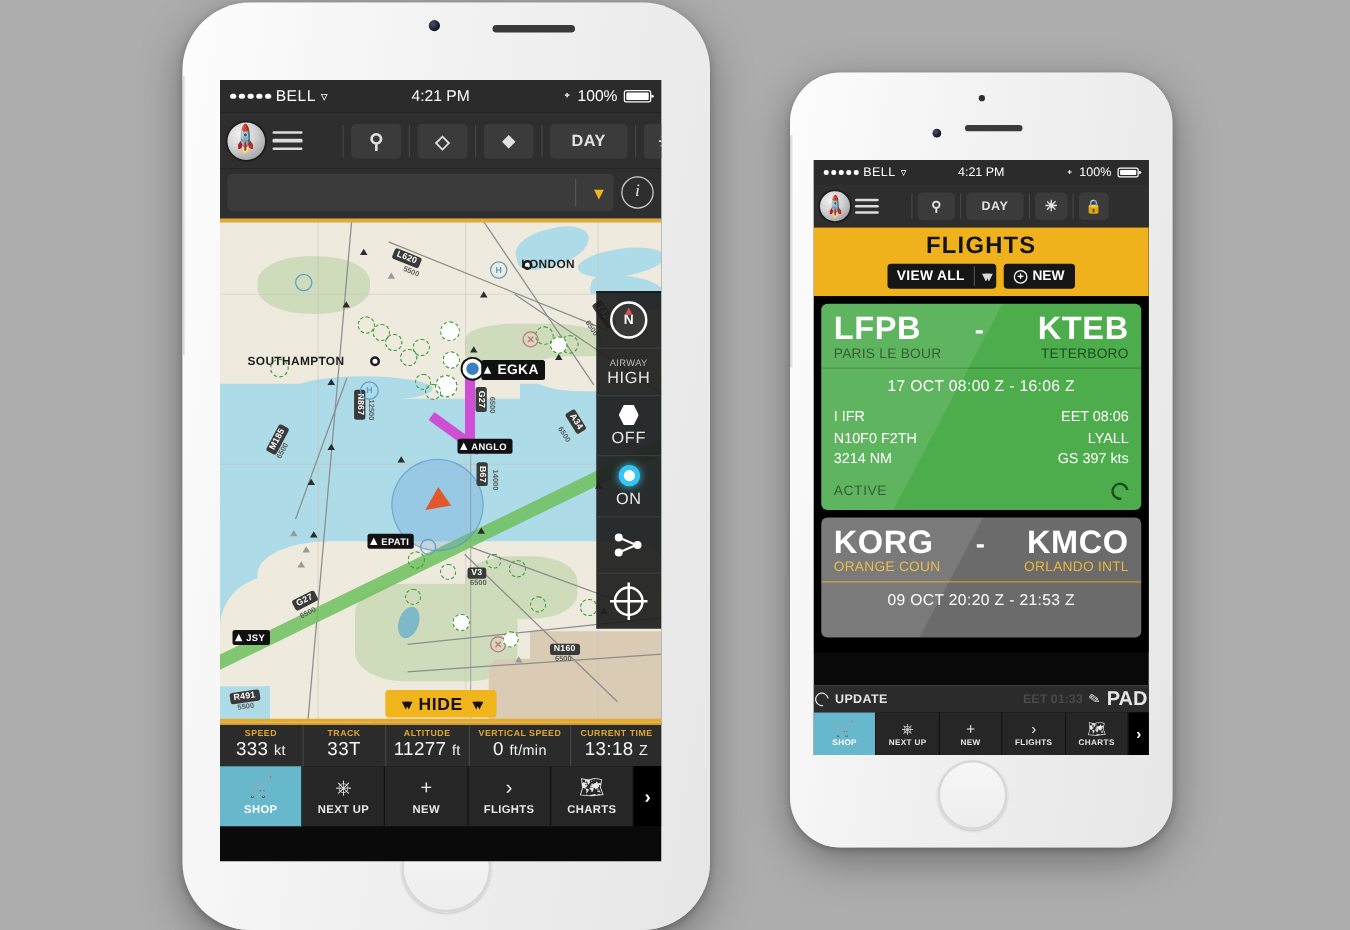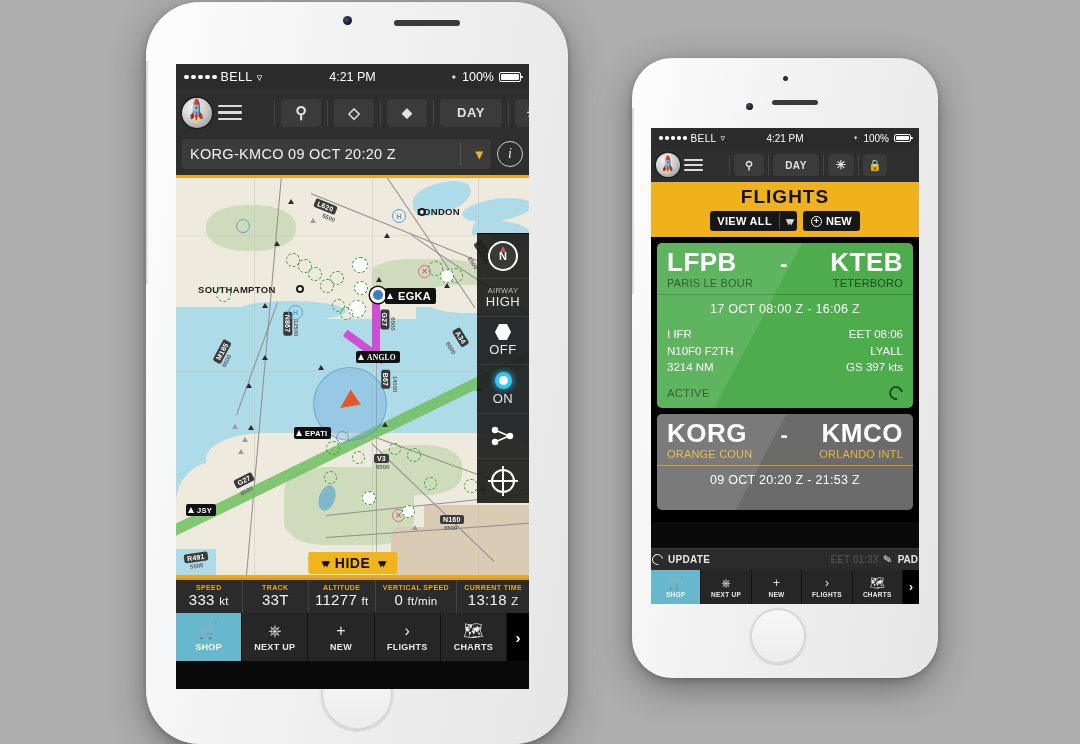--- a/index.html
+++ b/index.html
@@ -234,21 +234,21 @@
   .card .grow{ display:flex; justify-content:space-between; font-size:11.5px; color:#fff; line-height:1.45; }
   .card .foot{ display:flex; align-items:center; justify-content:space-between; padding:10px 10px 8px; }
   .card .status{ font-size:11px; color:#1d4d1d; letter-spacing:.5px; }
   .refresh{ width:14px;height:14px;border:2px solid #1d4d1d;border-radius:50%;border-right-color:transparent; transform:rotate(35deg);}
 
   .updatebar{ background:#2b2b2b; display:flex; align-items:center; padding:0 1px; height:22px;
               border-top:1px solid #3b3b3b; }
   .updatebar .left{ display:flex; align-items:center; gap:5px; color:#e6e6e6; font-size:10px; font-weight:700; letter-spacing:.3px;}
   .updatebar .right{ margin-left:auto; display:flex; align-items:center; gap:5px; }
   .updatebar .eet{ color:#4a4a4a; font-size:10px; font-weight:700; }
-  .updatebar .pad{ color:#e6e6e6; font-size:10px; font-weight:700; }
+  .updatebar .pad{ color:#e6e6e6; font-size:16px; font-weight:700; }
   .ricon{ width:11px;height:11px;border:1.7px solid #e6e6e6;border-radius:50%;border-right-color:transparent;transform:rotate(35deg);}
   .pencil{ color:#e6e6e6; font-size:11px; transform:rotate(-10deg); }
 </style>
 </head>
 <body>
 
 <div class="phone phone-left">
   <div class="cam" style="left:197px; top:14px; width:9px; height:9px;"></div>
   <div class="speaker" style="left:248px; top:18px; width:66px; height:6px;"></div>
   <div class="home-btn" style="left:175px; bottom:14px; width:72px; height:72px;"></div>
@@ -294,21 +294,20 @@
     <div class="sep"></div>
     <div class="tbtn" style="width:40px;font-size:13px">◆</div>
     <div class="sep"></div>
     <div class="tbtn" style="width:62px;font-size:13px;letter-spacing:.5px">DAY</div>
     <div class="sep"></div>
     <div class="tbtn" style="width:36px;font-size:15px">☀</div>
   </div>
 
   <div class="routebar">
     <div class="routefield">
-      <span>KORG-KMCO 09 OCT 20:20 Z</span>
       <span class="divl"></span>
       <span class="chev">▾</span>
     </div>
     <div class="infobtn">i</div>
   </div>
 
   <div class="map" style="height:403px;">
     <div class="topline"></div>
     <div class="botline"></div>
 
@@ -357,21 +356,21 @@
     <div class="greenroute" style="left:-14px;top:356px;width:430px;transform:rotate(-26deg);"></div>
 
     <div class="magroute" style="left:196px;top:123px;width:8px;height:62px;"></div>
     <div class="magroute" style="left:160px;top:182px;width:48px;height:8px;transform:rotate(36deg);transform-origin:100% 50%;"></div>
 
     <div class="ownship-ring" style="left:137px;top:192px;width:74px;height:74px;"></div>
     <div class="ownship" style="left:163px;top:218px;transform:rotate(-125deg)"></div>
 
     <div style="position:absolute;left:194px;top:112px;width:16px;height:16px;border-radius:50%;border:3px solid #fff;background:#3a7fbf;box-shadow:0 0 0 1.5px #111;"></div>
     <div class="wptlabel" style="left:209px;top:113px;font-size:11px;padding:2px 5px 2px 13px;">EGKA</div>
-    <div class="wptlabel" style="left:180px;top:176px;font-family:Liberation Serif, serif;">ANGLO</div>
+    <div class="wptlabel" style="left:190px;top:176px;">ANGLO</div>
     <div class="wptlabel" style="left:118px;top:252px;">EPATI</div>
     <div class="wptlabel" style="left:10px;top:329px;">JSY</div>
 
     <div class="awy" style="left:138px;top:27px;transform:rotate(22deg);">L620</div>
     <div class="awysub" style="left:146px;top:40px;transform:rotate(22deg);">5500</div>
     <div class="awy" style="left:100px;top:144px;transform:rotate(90deg);">N867</div>
     <div class="awysub" style="left:112px;top:150px;transform:rotate(90deg);">12500</div>
     <div class="awy" style="left:34px;top:172px;transform:rotate(-62deg);">M185</div>
     <div class="awysub" style="left:44px;top:183px;transform:rotate(-62deg);">6500</div>
     <div class="awy" style="left:199px;top:140px;transform:rotate(90deg);">G27</div>

